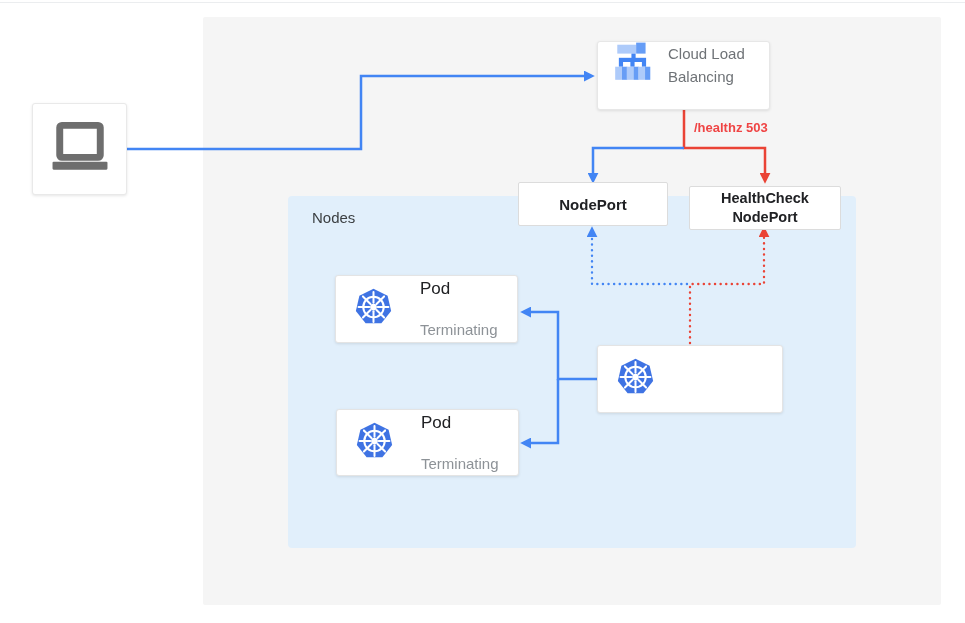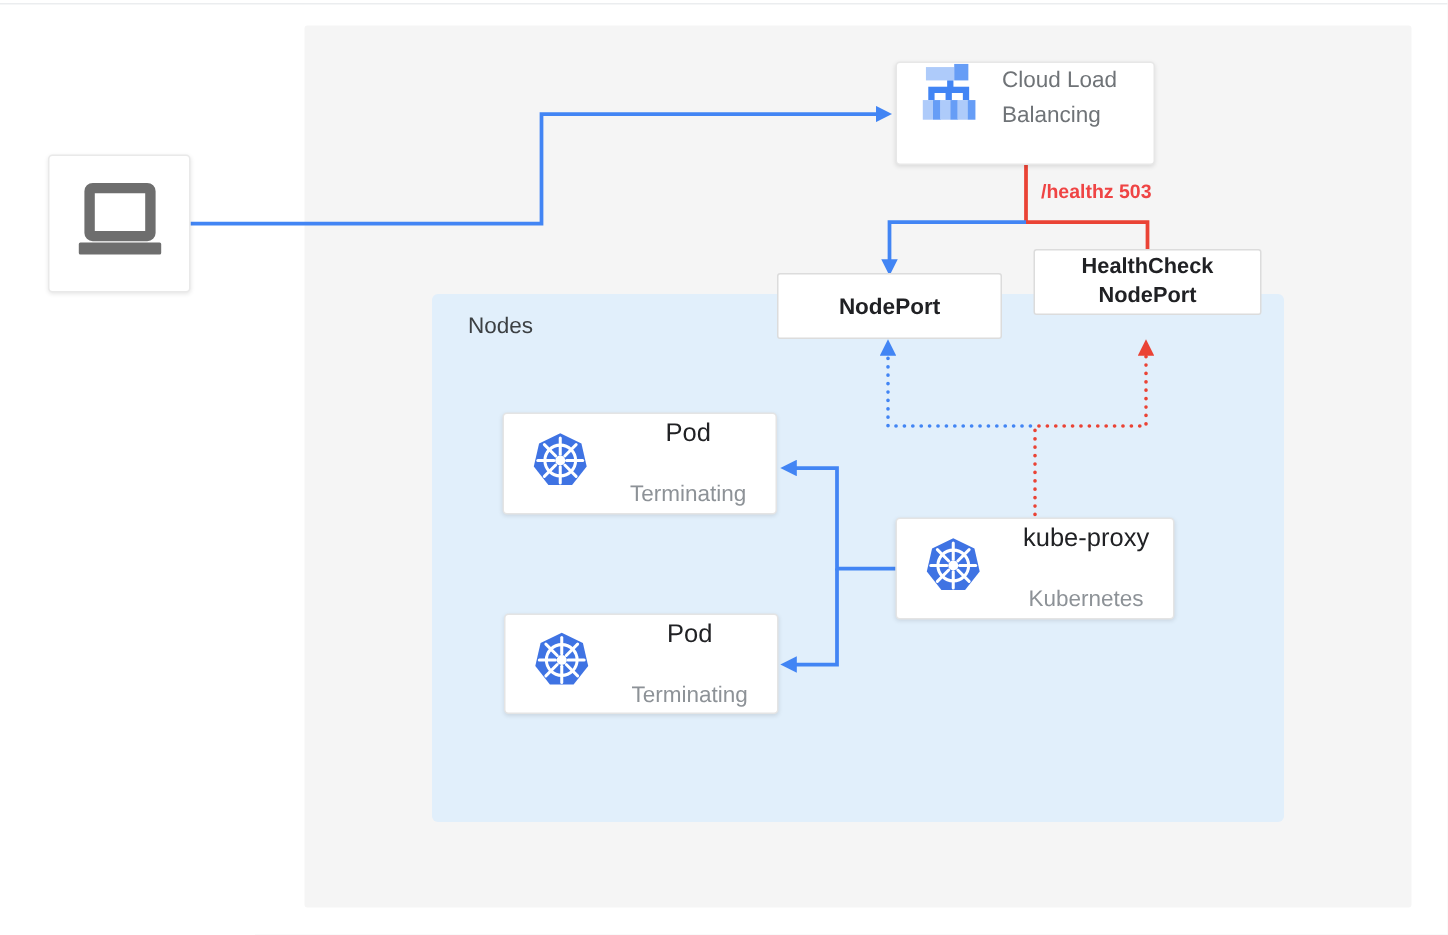--- a/index.html
+++ b/index.html
@@ -22,26 +22,26 @@
 
   #cloud-lb-box{left:597px;top:41px;width:173px;height:69px;display:flex;align-items:flex-start;padding-left:13px;border-color:#e7e7e7;}
   #cloud-lb-label{margin-left:13px;font-size:15px;line-height:23px;color:#6f7377;width:88px;}
 
   .port-box{
     background:#fff;border:1px solid #dcdcdc;border-radius:2px;box-sizing:border-box;
     display:flex;flex-direction:column;align-items:center;justify-content:center;
     font-weight:bold;color:#202124;text-align:center;
   }
   #nodeport-box{left:518px;top:182px;width:150px;height:44px;font-size:15px;}
-  #healthcheck-box{left:689px;top:166px;width:152px;height:44px;font-size:14.5px;line-height:19px;}
+  #healthcheck-box{left:689px;top:186px;width:152px;height:44px;font-size:14.5px;line-height:19px;}
 
   #healthz-label{left:694px;top:120px;font-size:13px;font-weight:bold;color:#ef4444;}
 
   .k8s-card{display:flex;align-items:center;padding-left:17px;}
-  .k8s-card .txt{margin-left:26px;text-align:center;}
+  .k8s-card .txt{margin-left:26px;}
   .k8s-card .title{font-size:17px;color:#202124;line-height:22px;}
   .k8s-card .subtitle{font-size:15px;color:#8d9297;line-height:20px;margin-top:20px;}
   #pod-box-1{left:335px;top:275px;width:183px;height:68px;}
   #pod-box-2{left:336px;top:409px;width:183px;height:67px;}
   #kube-proxy-box{left:597px;top:345px;width:186px;height:68px;}
 
   #connector-layer{left:0;top:0;width:965px;height:623px;pointer-events:none;}
 </style>
 </head>
 <body>
@@ -170,17 +170,13 @@
         <line x1="3.1" y1="12.5" x2="9.5" y2="12.5"></line>
         <line x1="14.5" y1="12.5" x2="20.9" y2="12.5"></line>
         <line x1="5.7" y1="6.2" x2="10.2" y2="10.7"></line>
         <line x1="13.8" y1="14.3" x2="18.3" y2="18.8"></line>
         <line x1="18.3" y1="6.2" x2="13.8" y2="10.7"></line>
         <line x1="10.2" y1="14.3" x2="5.7" y2="18.8"></line>
       </g>
       <circle cx="12" cy="12.5" r="2" fill="#ffffff"></circle>
     </svg>
   </span>
-  <div class="txt">
-    <div class="title">kube-proxy</div>
-    <div class="subtitle">Kubernetes</div>
-  </div>
 </div>
 
 </body></html>

